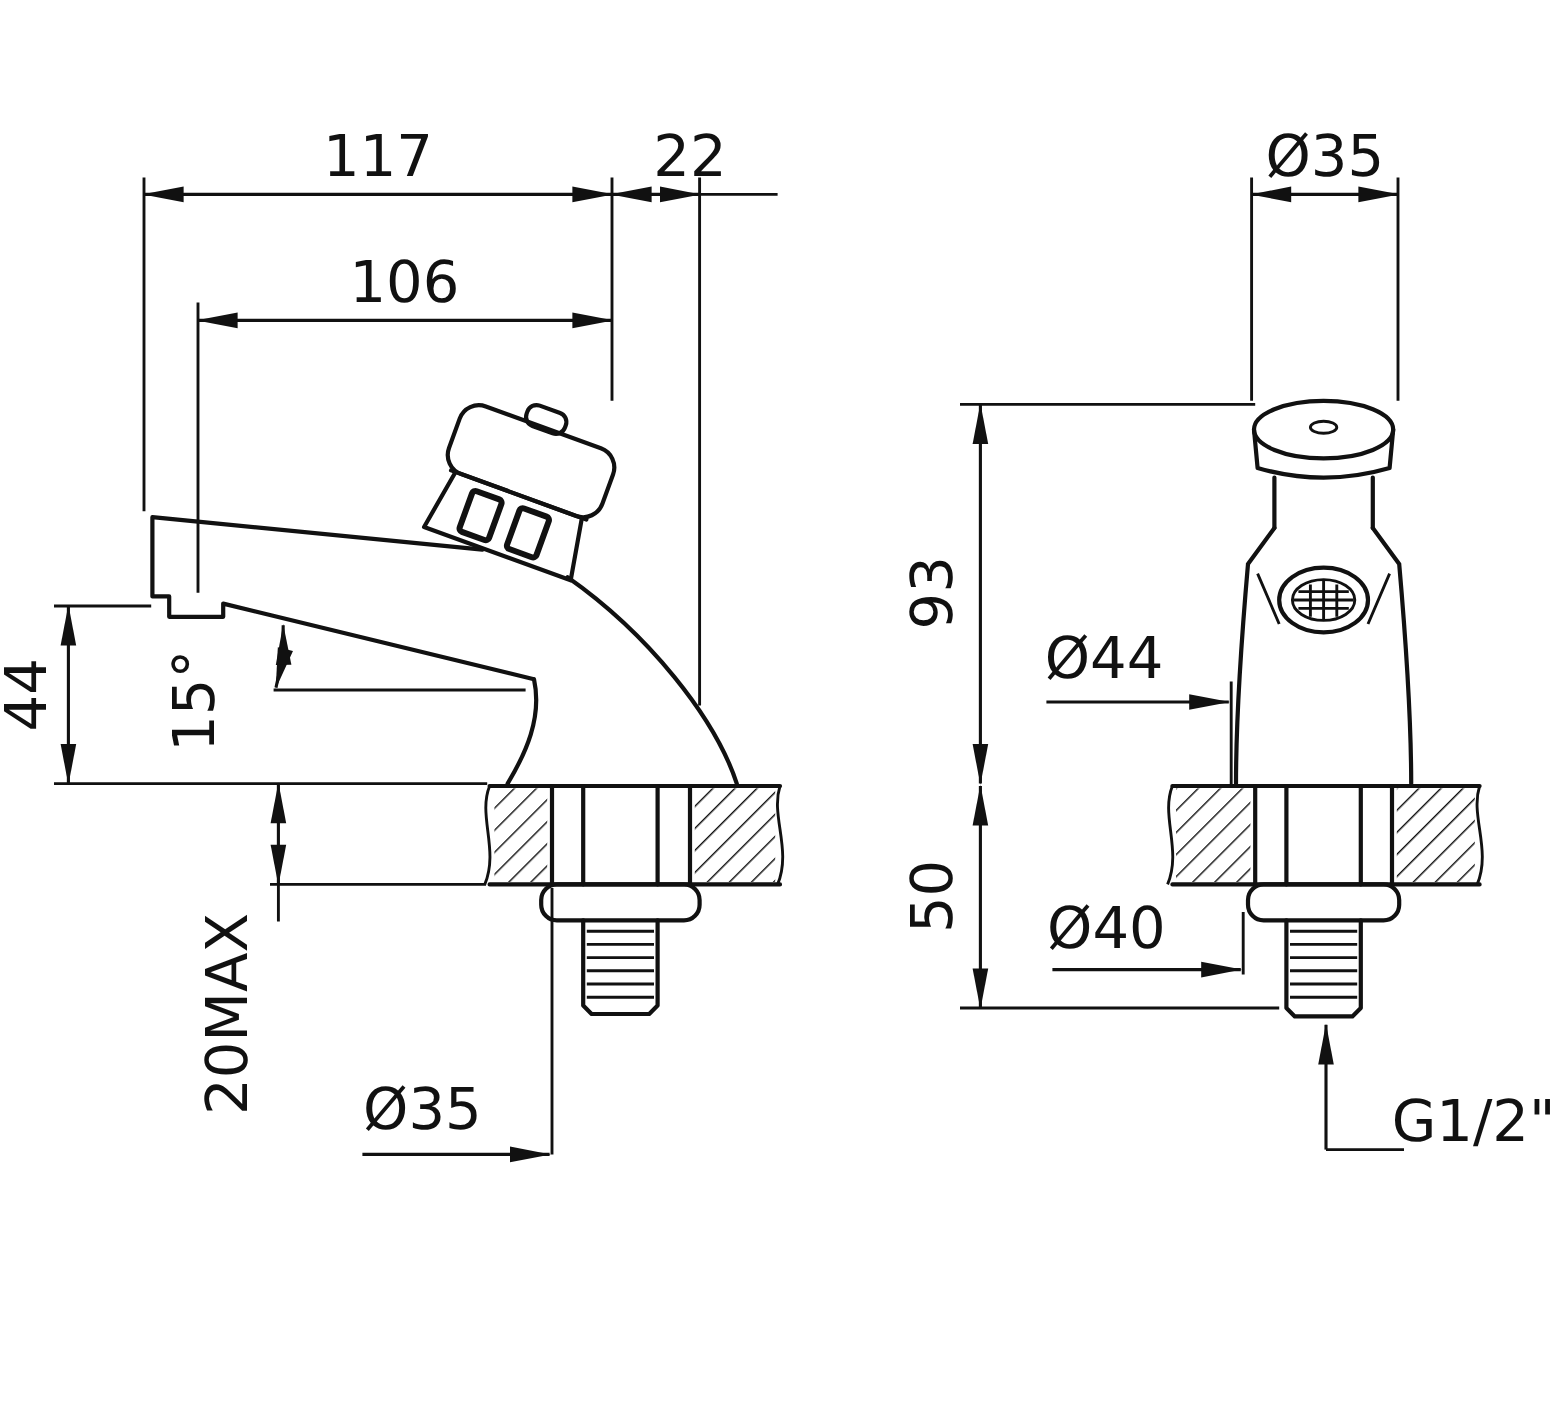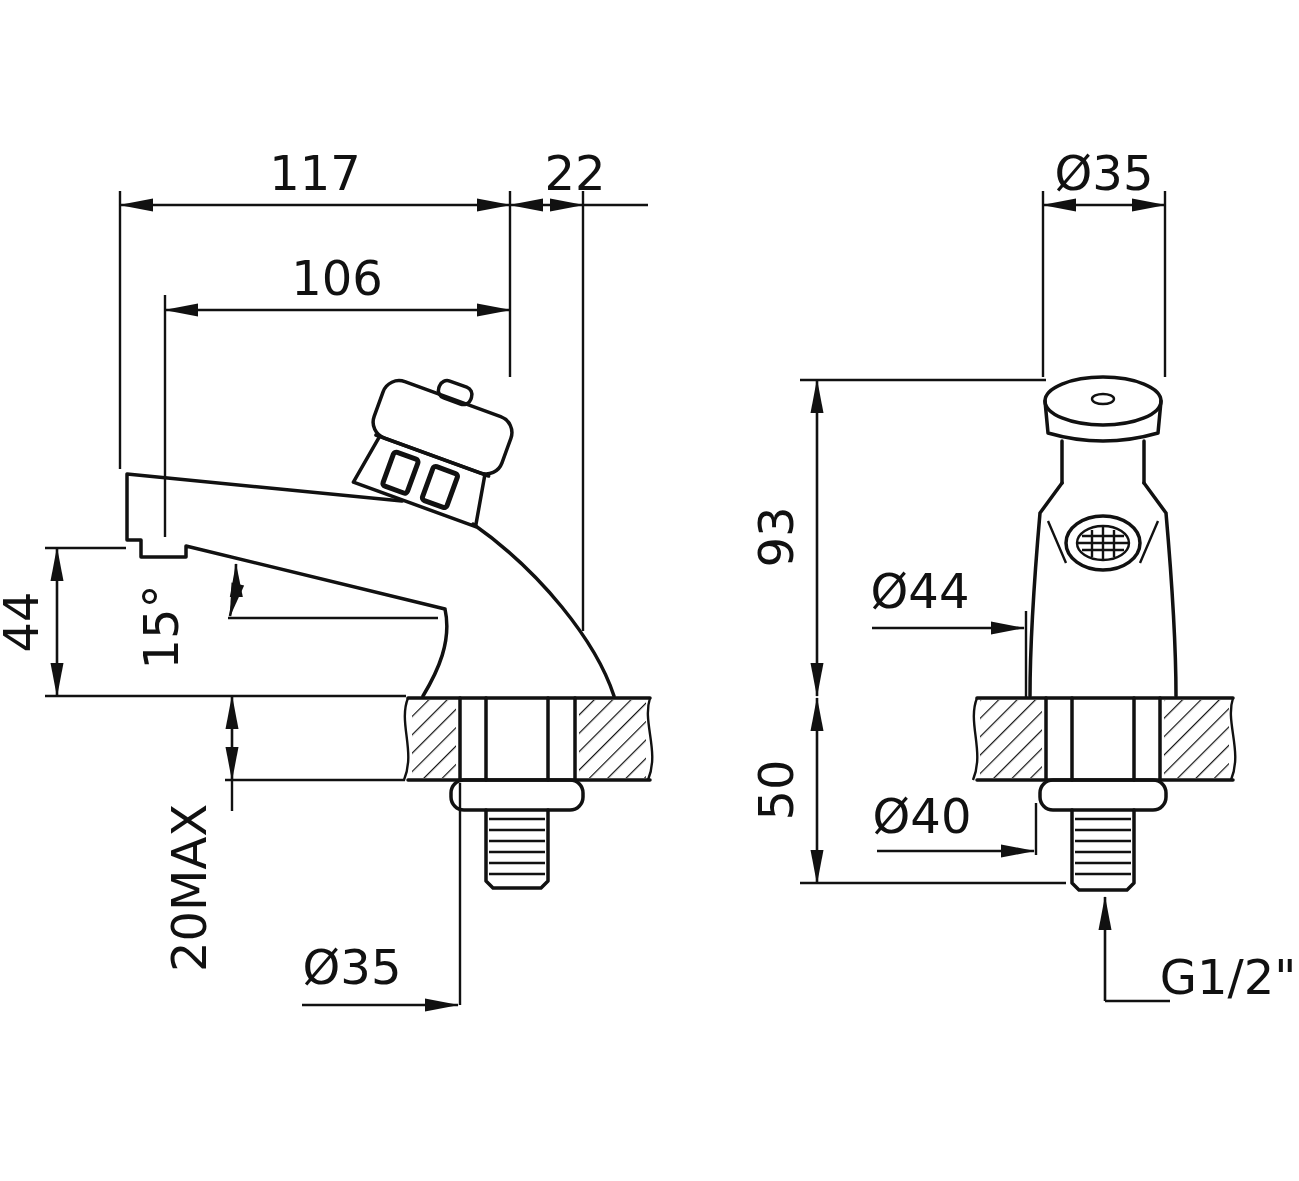--- a/index.html
+++ b/index.html
@@ -1,17 +1,17 @@
 <!DOCTYPE html>
 <html><head>
 <meta charset="utf-8">
 <style>
   html,body{margin:0;padding:0;background:#ffffff;}
   .canvas{position:relative;width:1299px;height:1132px;background:#ffffff;overflow:hidden;
-          font-family:"DejaVu Sans", sans-serif;margin-top:43px;}
+          font-family:"DejaVu Sans", sans-serif;}
   svg{display:block;}
   .obj{fill:none;stroke:#111111;stroke-width:3.5;stroke-linejoin:round;stroke-linecap:round;}
   .thin{fill:none;stroke:#111111;stroke-width:2.4;}
   .dim{fill:none;stroke:#111111;stroke-width:2.6;}
   .slot{fill:#ffffff;stroke:#111111;stroke-width:5;}
   text{fill:#111111;font-size:48px;font-family:"DejaVu Sans", sans-serif;}
   .mid{text-anchor:middle;}
 </style>
 </head>
 <body>

